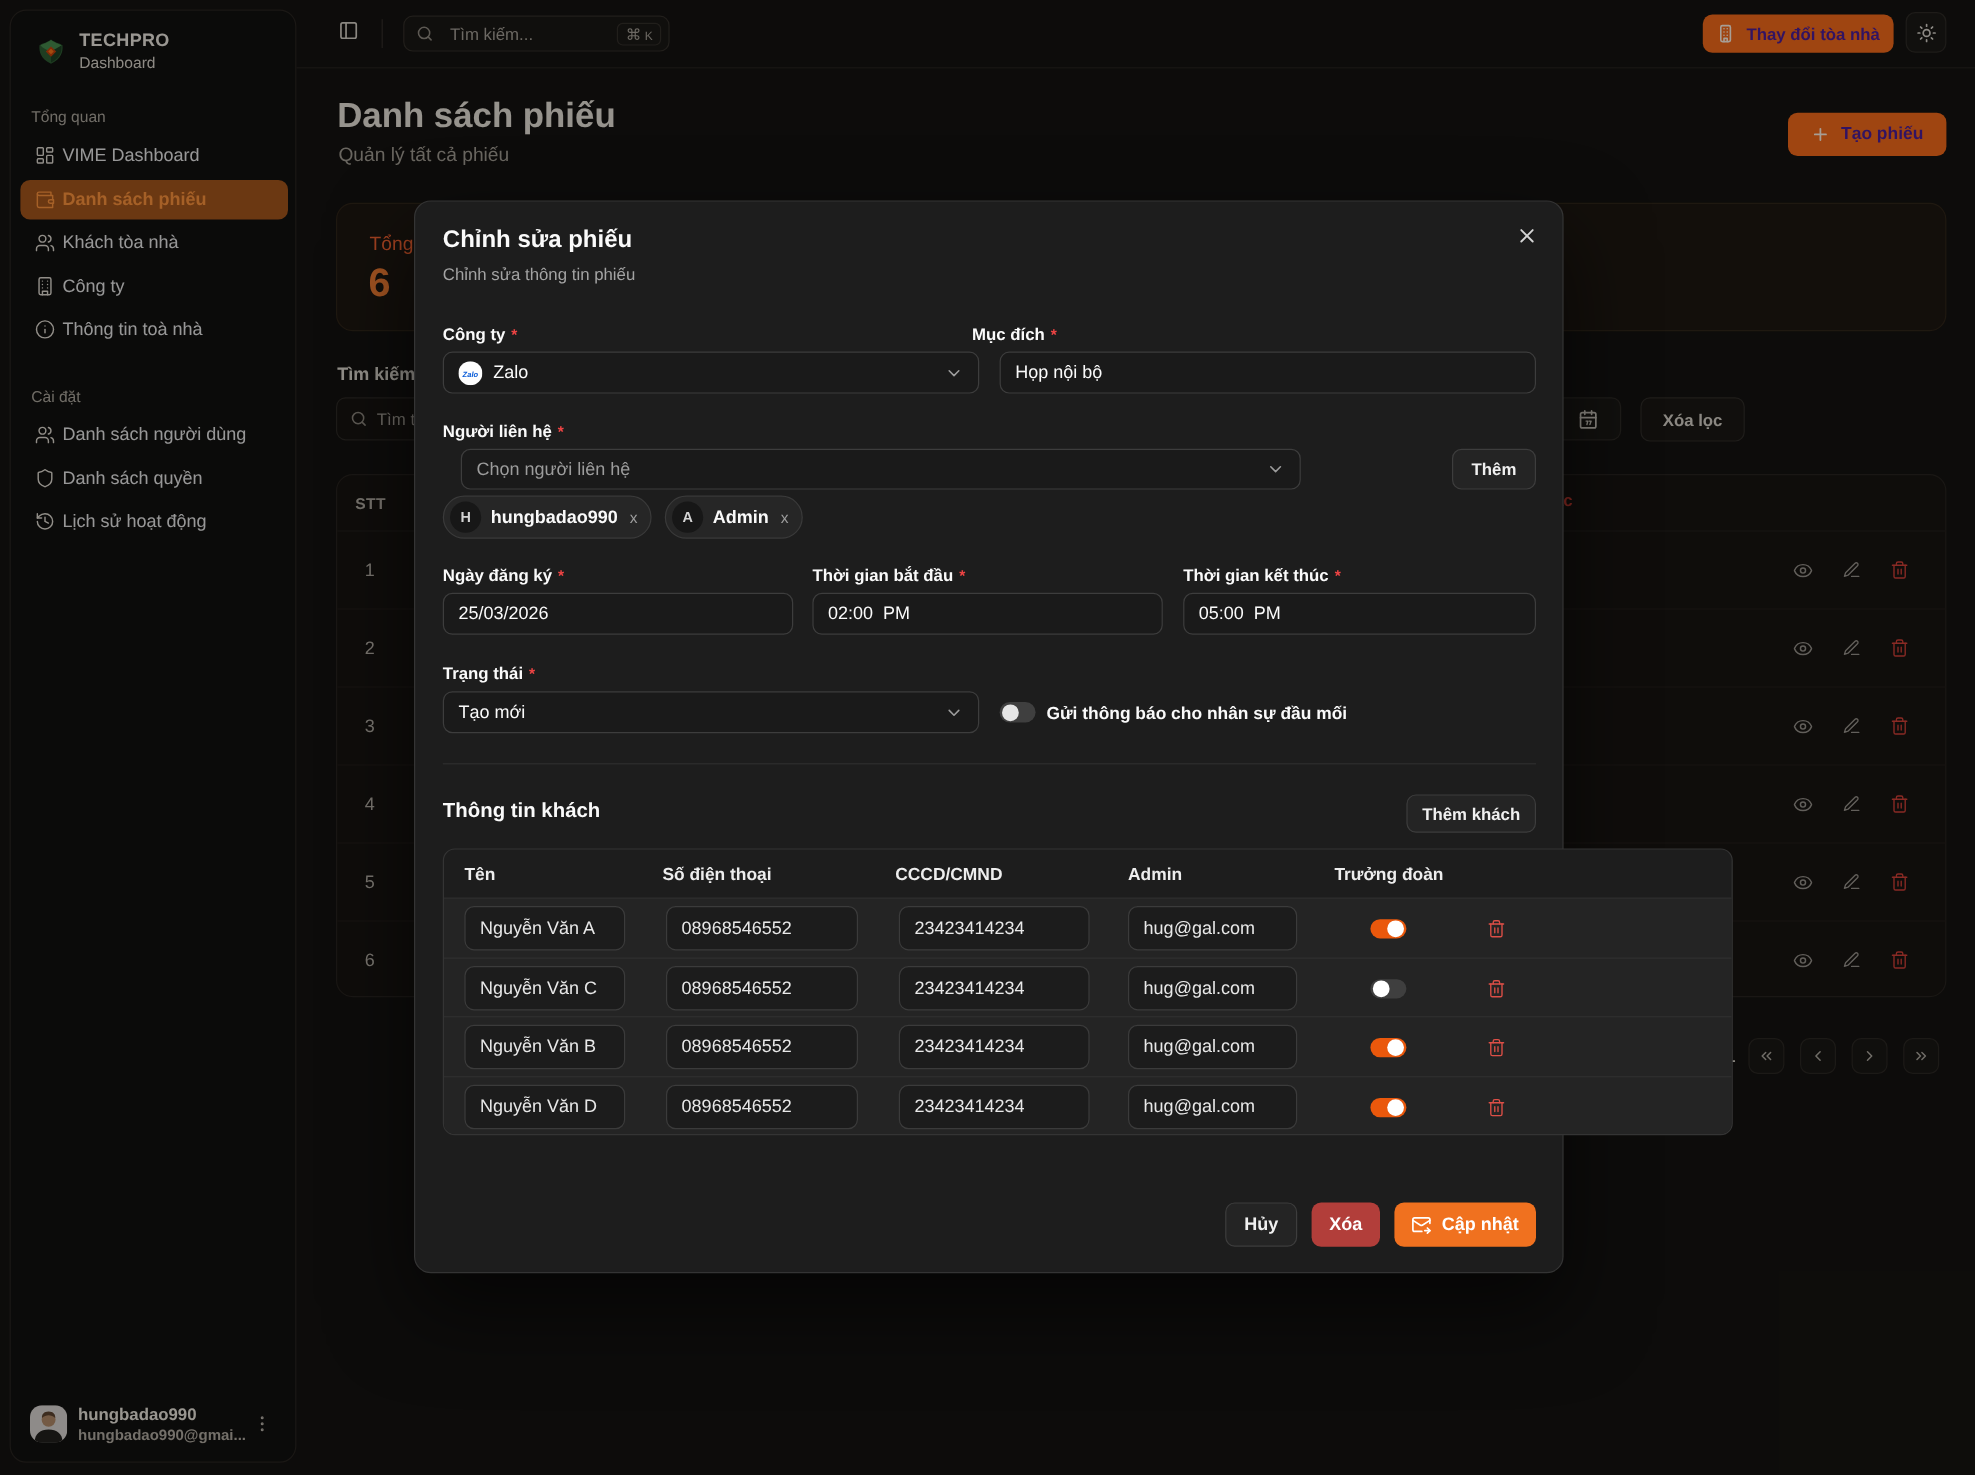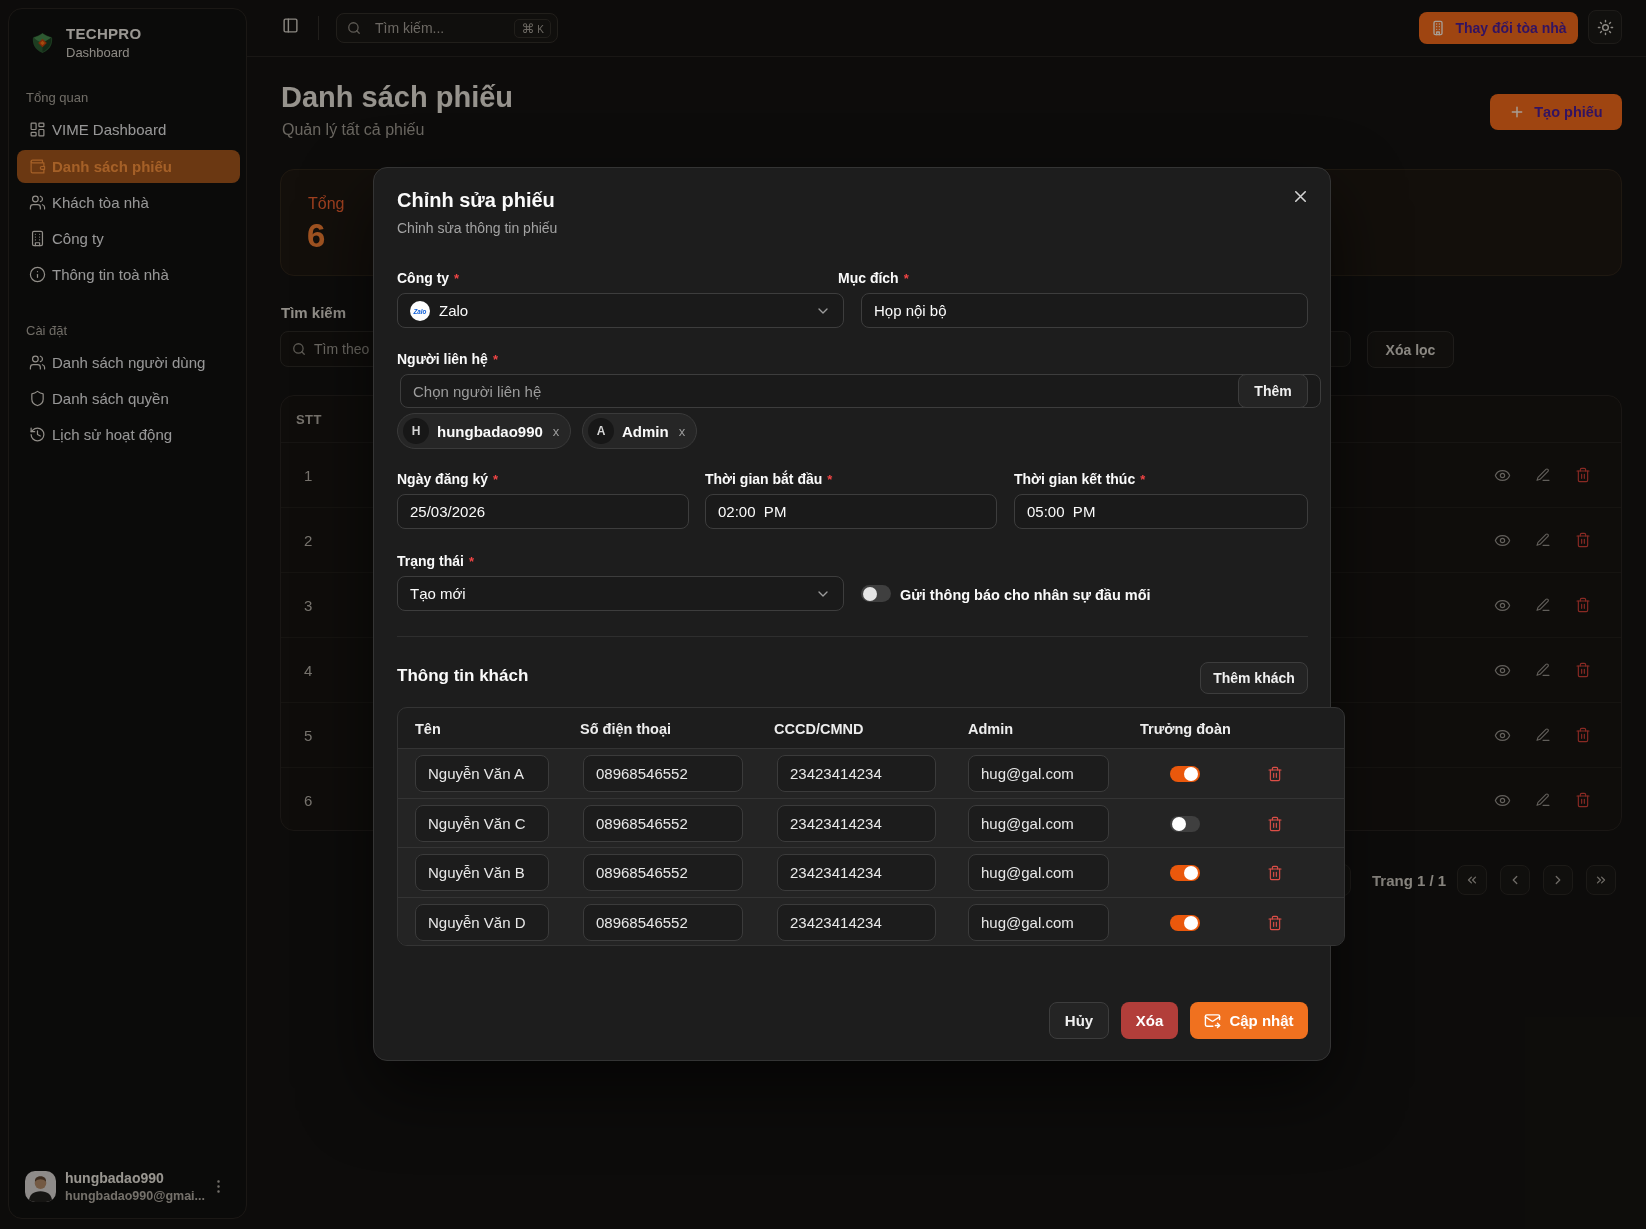--- a/index.html
+++ b/index.html
@@ -63,21 +63,21 @@
 .rownum { position:absolute; left:23px; top:24px; font-size:15px; color:#b6b1a8; }
 .ricons { position:absolute; right:30px; top:24px; display:flex; gap:24px; }
 .pgbtn { width:30px; height:30px; border:1px solid #2b2824; background:#191714; border-radius:8px;
   display:flex; align-items:center; justify-content:center; }
 
 
 .overlay { position:absolute; left:0; top:0; width:1646px; height:1229px;
   background:rgba(0,0,0,0.34); z-index:50; }
 .modal { position:absolute; left:345px; top:167px; width:958px; height:894px;
   background:#1d1d1d; border:1px solid #343434; border-radius:14px; z-index:100;
-  box-shadow:0 30px 70px rgba(0,0,0,.6); color:#fafafa;margin-left:28px; }
+  box-shadow:0 30px 70px rgba(0,0,0,.6); color:#fafafa; }
 .m-title { position:absolute; left:23px; top:21px; font-size:20px; font-weight:bold; }
 .m-sub { position:absolute; left:23px; top:52px; font-size:14px; color:#a3a3a3; }
 .m-close { position:absolute; right:20px; top:19px; }
 .lbl { position:absolute; font-size:14px; font-weight:bold; color:#fafafa; }
 .req { color:#ef4444; font-weight:bold; margin-left:5px; font-size:13px; }
 .fld { position:absolute; height:35px; background:#1a1a1a; border:1px solid #3d3d3d; border-radius:8px;
   display:flex; align-items:center; padding:0 12px; font-size:15px; color:#fafafa; }
 .fld .chev { margin-left:auto; }
 .placeholder { color:#9c9c9c; }
 .m-btn { border:1px solid #3d3d3d; background:#242424; border-radius:8px; color:#f0f0f0;
@@ -85,21 +85,21 @@
 .chip { position:absolute; top:245px; height:36px; background:#262626; border:1px solid #3a3a3a;
   border-radius:18px; display:flex; align-items:center; padding:0 11px 0 5px; gap:8px; }
 .chip .cav { width:26px; height:26px; border-radius:50%; background:#171717; display:flex;
   align-items:center; justify-content:center; font-size:12px; font-weight:bold; color:#d4d4d4; }
 .chip .ctext { font-size:15px; font-weight:bold; color:#fafafa; }
 .chip .cx { color:#9c9c9c; font-size:13px; margin-left:2px; }
 .switch { position:absolute; width:30px; height:17px; border-radius:9px; }
 .switch .knob { position:absolute; top:1.5px; width:14px; height:14px; border-radius:50%; background:#fff; }
 .sw-on { background:#ea580c; } .sw-on .knob { right:2px; }
 .sw-off { background:#3f3f3f; } .sw-off .knob { left:2px; background:#e5e5e5; }
-.gtable { position:absolute; left:23px; top:539px; width:948px; height:239px;
+.gtable { position:absolute; left:23px; top:539px; width:1075px; height:239px;
   border:1px solid #343434; border-radius:10px; overflow:hidden; background:#1d1d1d; }
 .gth { position:absolute; top:0; height:41px; width:100%; border-bottom:1px solid #343434; }
 .gth span { position:absolute; top:13px; font-size:14.5px; font-weight:bold; color:#ededed; }
 .grow { position:absolute; width:100%; height:49.5px; background:#242424; border-bottom:1px solid #343434; }
 .ginput { position:absolute; top:6px; height:37px; background:#1c1c1c; border:1px solid #3b3b3b;
   border-radius:8px; display:flex; align-items:center; padding-left:12px; font-size:15px; color:#e8e8e8; }
 .gsw { position:absolute; top:17px; width:30px; height:16px; border-radius:9px; }
 .gsw .knob { position:absolute; top:1px; width:14px; height:14px; border-radius:50%; background:#fff; }
 </style>
 </head>
@@ -410,21 +410,21 @@
         <circle cx="10" cy="10" r="10" fill="#fdfdfd"></circle>
         <text x="10" y="12.8" font-size="6.3" font-weight="bold" font-family="Liberation Sans" fill="#0a5cd8" text-anchor="middle" font-style="italic">Zalo</text>
       </svg>
       Zalo
       <svg class="chev" width="16" height="16" viewBox="0 0 24 24" stroke="#9c9c9c" stroke-width="2" stroke-linecap="round" stroke-linejoin="round" fill="none">
         <use href="#sym-chev"></use>
       </svg>
     </div>
 
     <div class="lbl" style="left:23px; top:183px;">Người liên hệ<span class="req">*</span></div>
-    <div class="fld" style="left:26px; top:206px; width:921px; height:34px;gap:42px;">
+    <div class="fld" style="left:38px; top:206px; width:700px; height:34px;gap:42px;">
       <span class="placeholder">Chọn người liên hệ</span>
       <svg class="chev" width="16" height="16" viewBox="0 0 24 24" stroke="#9c9c9c" stroke-width="2" stroke-linecap="round" stroke-linejoin="round" fill="none">
         <use href="#sym-chev"></use>
       </svg>
     </div>
     <div class="m-btn" style="position:absolute; left:864px; top:206px; width:70px; height:34px;">Thêm</div>
 
     <div class="chip" style="left:23px;">
       <span class="cav">H</span>
       <span class="ctext">hungbadao990</span>

